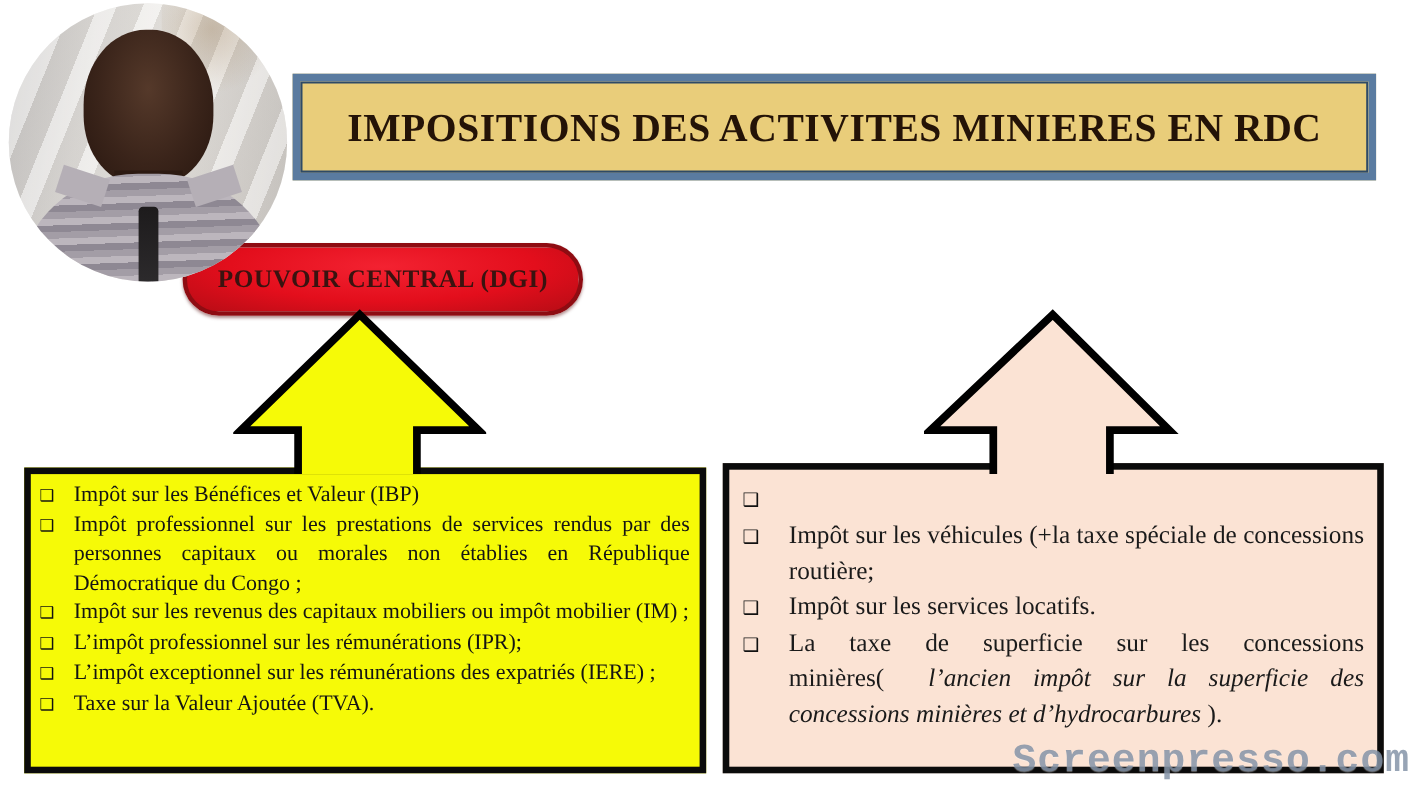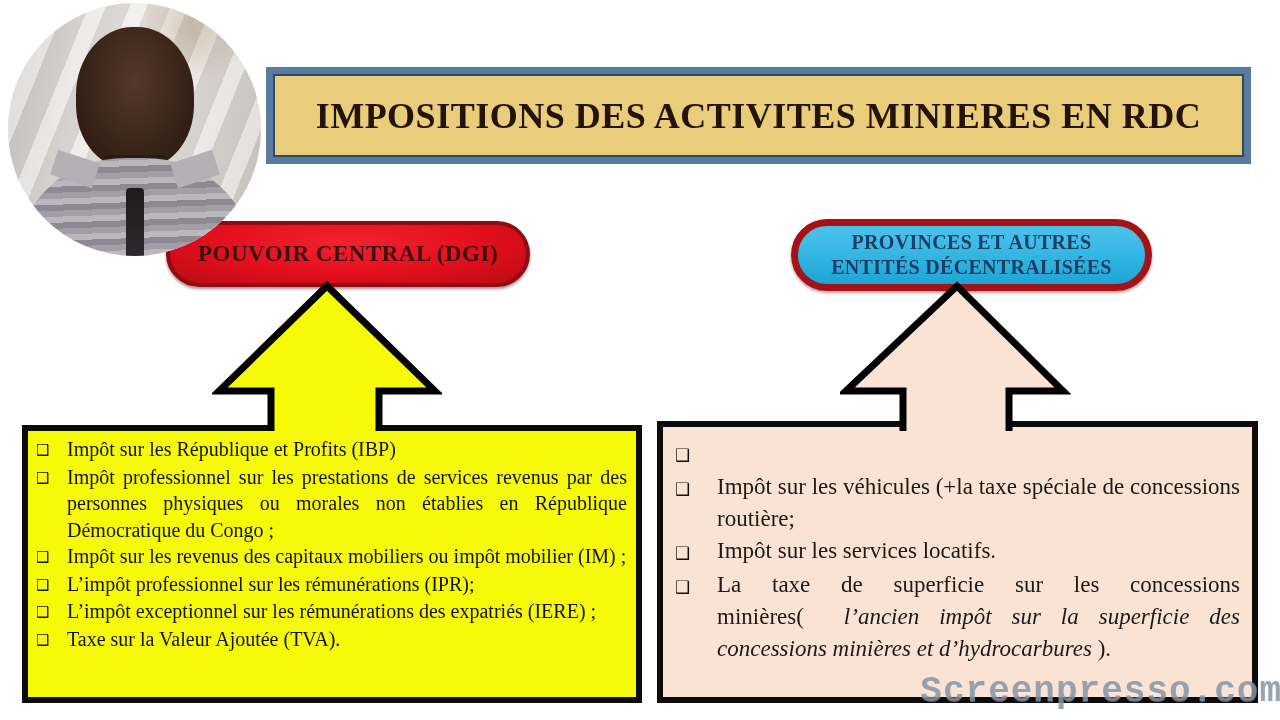--- a/index.html
+++ b/index.html
@@ -74,42 +74,38 @@
 <div class="slide">
 
   <div class="banner">
     <div class="banner-text">IMPOSITIONS DES ACTIVITES MINIERES EN RDC</div>
   </div>
 
   <div class="oval oval-central">
     <div class="lbl">POUVOIR CENTRAL (DGI)</div>
   </div>
 
-  <div class="oval oval-provinces">
-    <div class="lbl">PROVINCES ET AUTRES</div>
-    <div class="lbl">ENTITÉS DÉCENTRALISÉES</div>
-  </div>
 
   <svg class="arrow-svg" style="left:212px;top:280px;" width="230" height="151" viewBox="0 0 230 151">
     <path d="M59,151 L59,111 L7,111 L115,6 L223,111 L167,111 L167,151" fill="#f6fa07" stroke="#000000" stroke-width="7" stroke-linejoin="miter"></path>
   </svg>
 
   <svg class="arrow-svg" style="left:840px;top:280px;" width="232" height="151" viewBox="0 0 232 151">
     <path d="M63,151 L63,111 L6,111 L117,6 L223,111 L169,111 L169,151" fill="#fbe3d4" stroke="#000000" stroke-width="7" stroke-linejoin="miter"></path>
   </svg>
 
   <div class="listbox box-left">
     <ul class="items">
       <li class="item">
         <span class="bullet">❑</span>
-        <span class="itxt">Impôt sur les République et Profits (IBP)</span>
+        <span class="itxt">Impôt sur les Bénéfices et Valeur (IBP)</span>
       </li>
       <li class="item">
         <span class="bullet">❑</span>
-        <span class="itxt">Impôt professionnel sur les prestations de services revenus par des personnes physiques ou morales non établies en République Démocratique du Congo ;</span>
+        <span class="itxt">Impôt professionnel sur les prestations de services rendus par des personnes capitaux ou morales non établies en République Démocratique du Congo ;</span>
       </li>
       <li class="item">
         <span class="bullet">❑</span>
         <span class="itxt">Impôt sur les revenus des capitaux mobiliers ou impôt mobilier (IM) ;</span>
       </li>
       <li class="item">
         <span class="bullet">❑</span>
         <span class="itxt">L’impôt professionnel sur les rémunérations (IPR);</span>
       </li>
       <li class="item">

